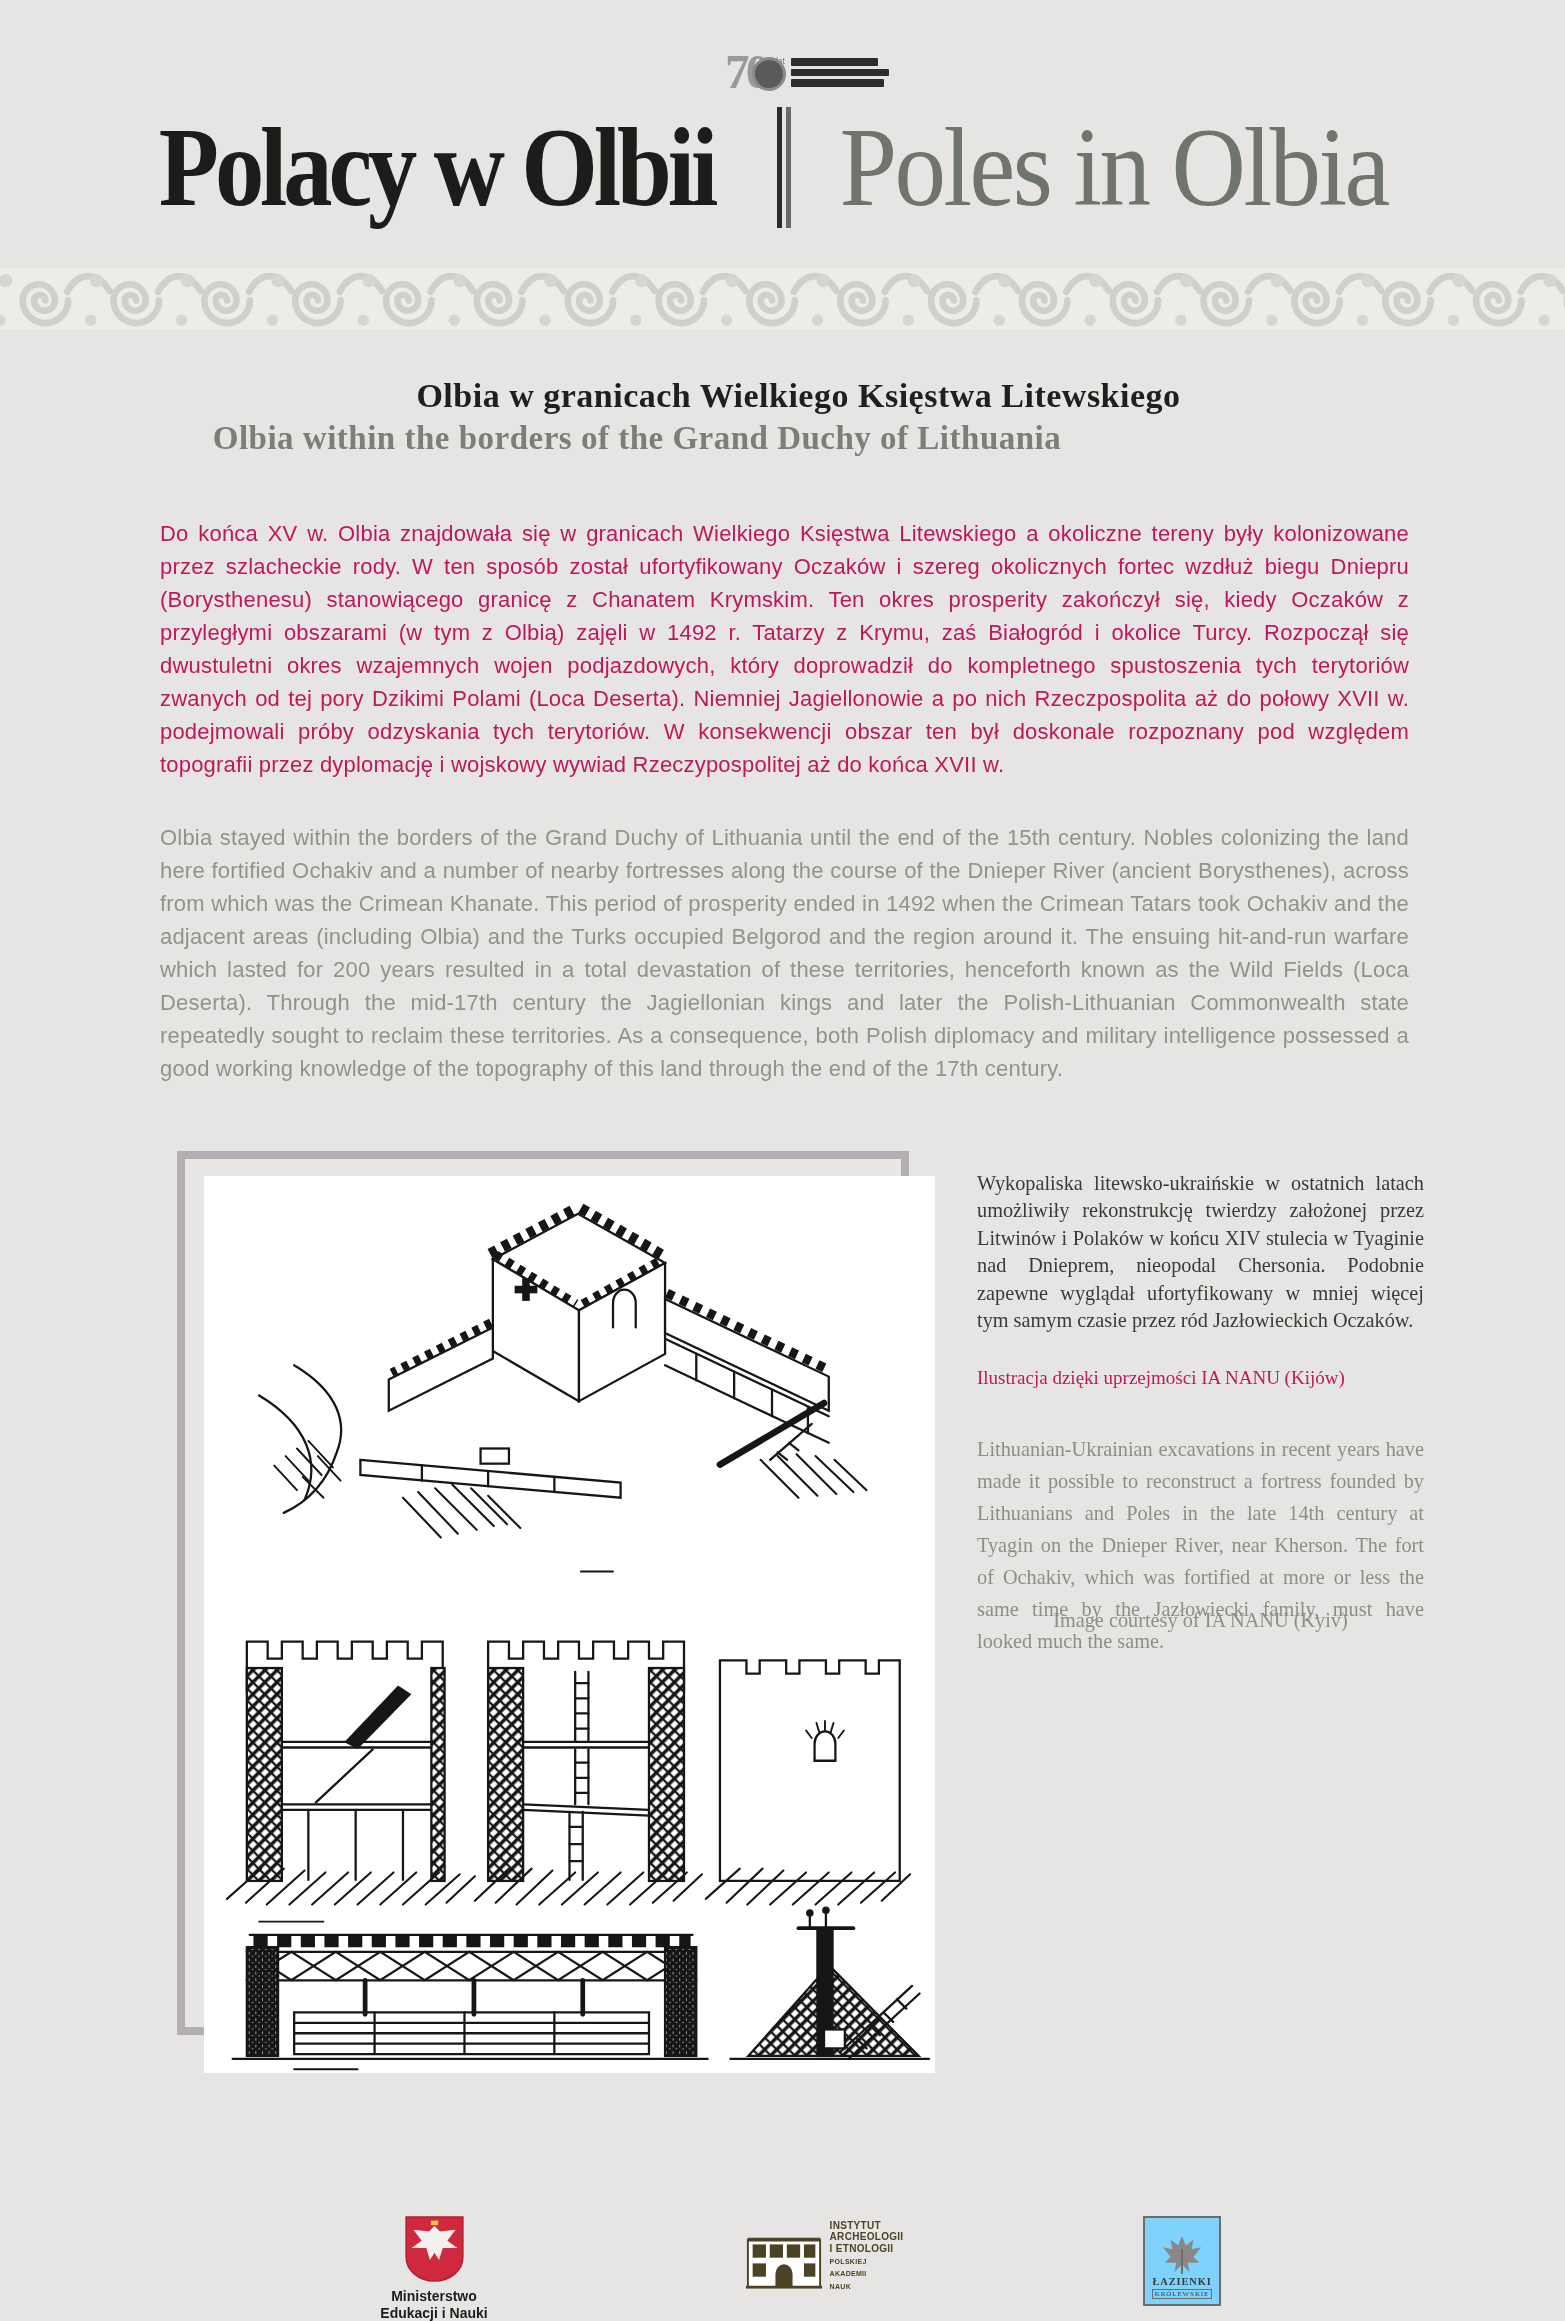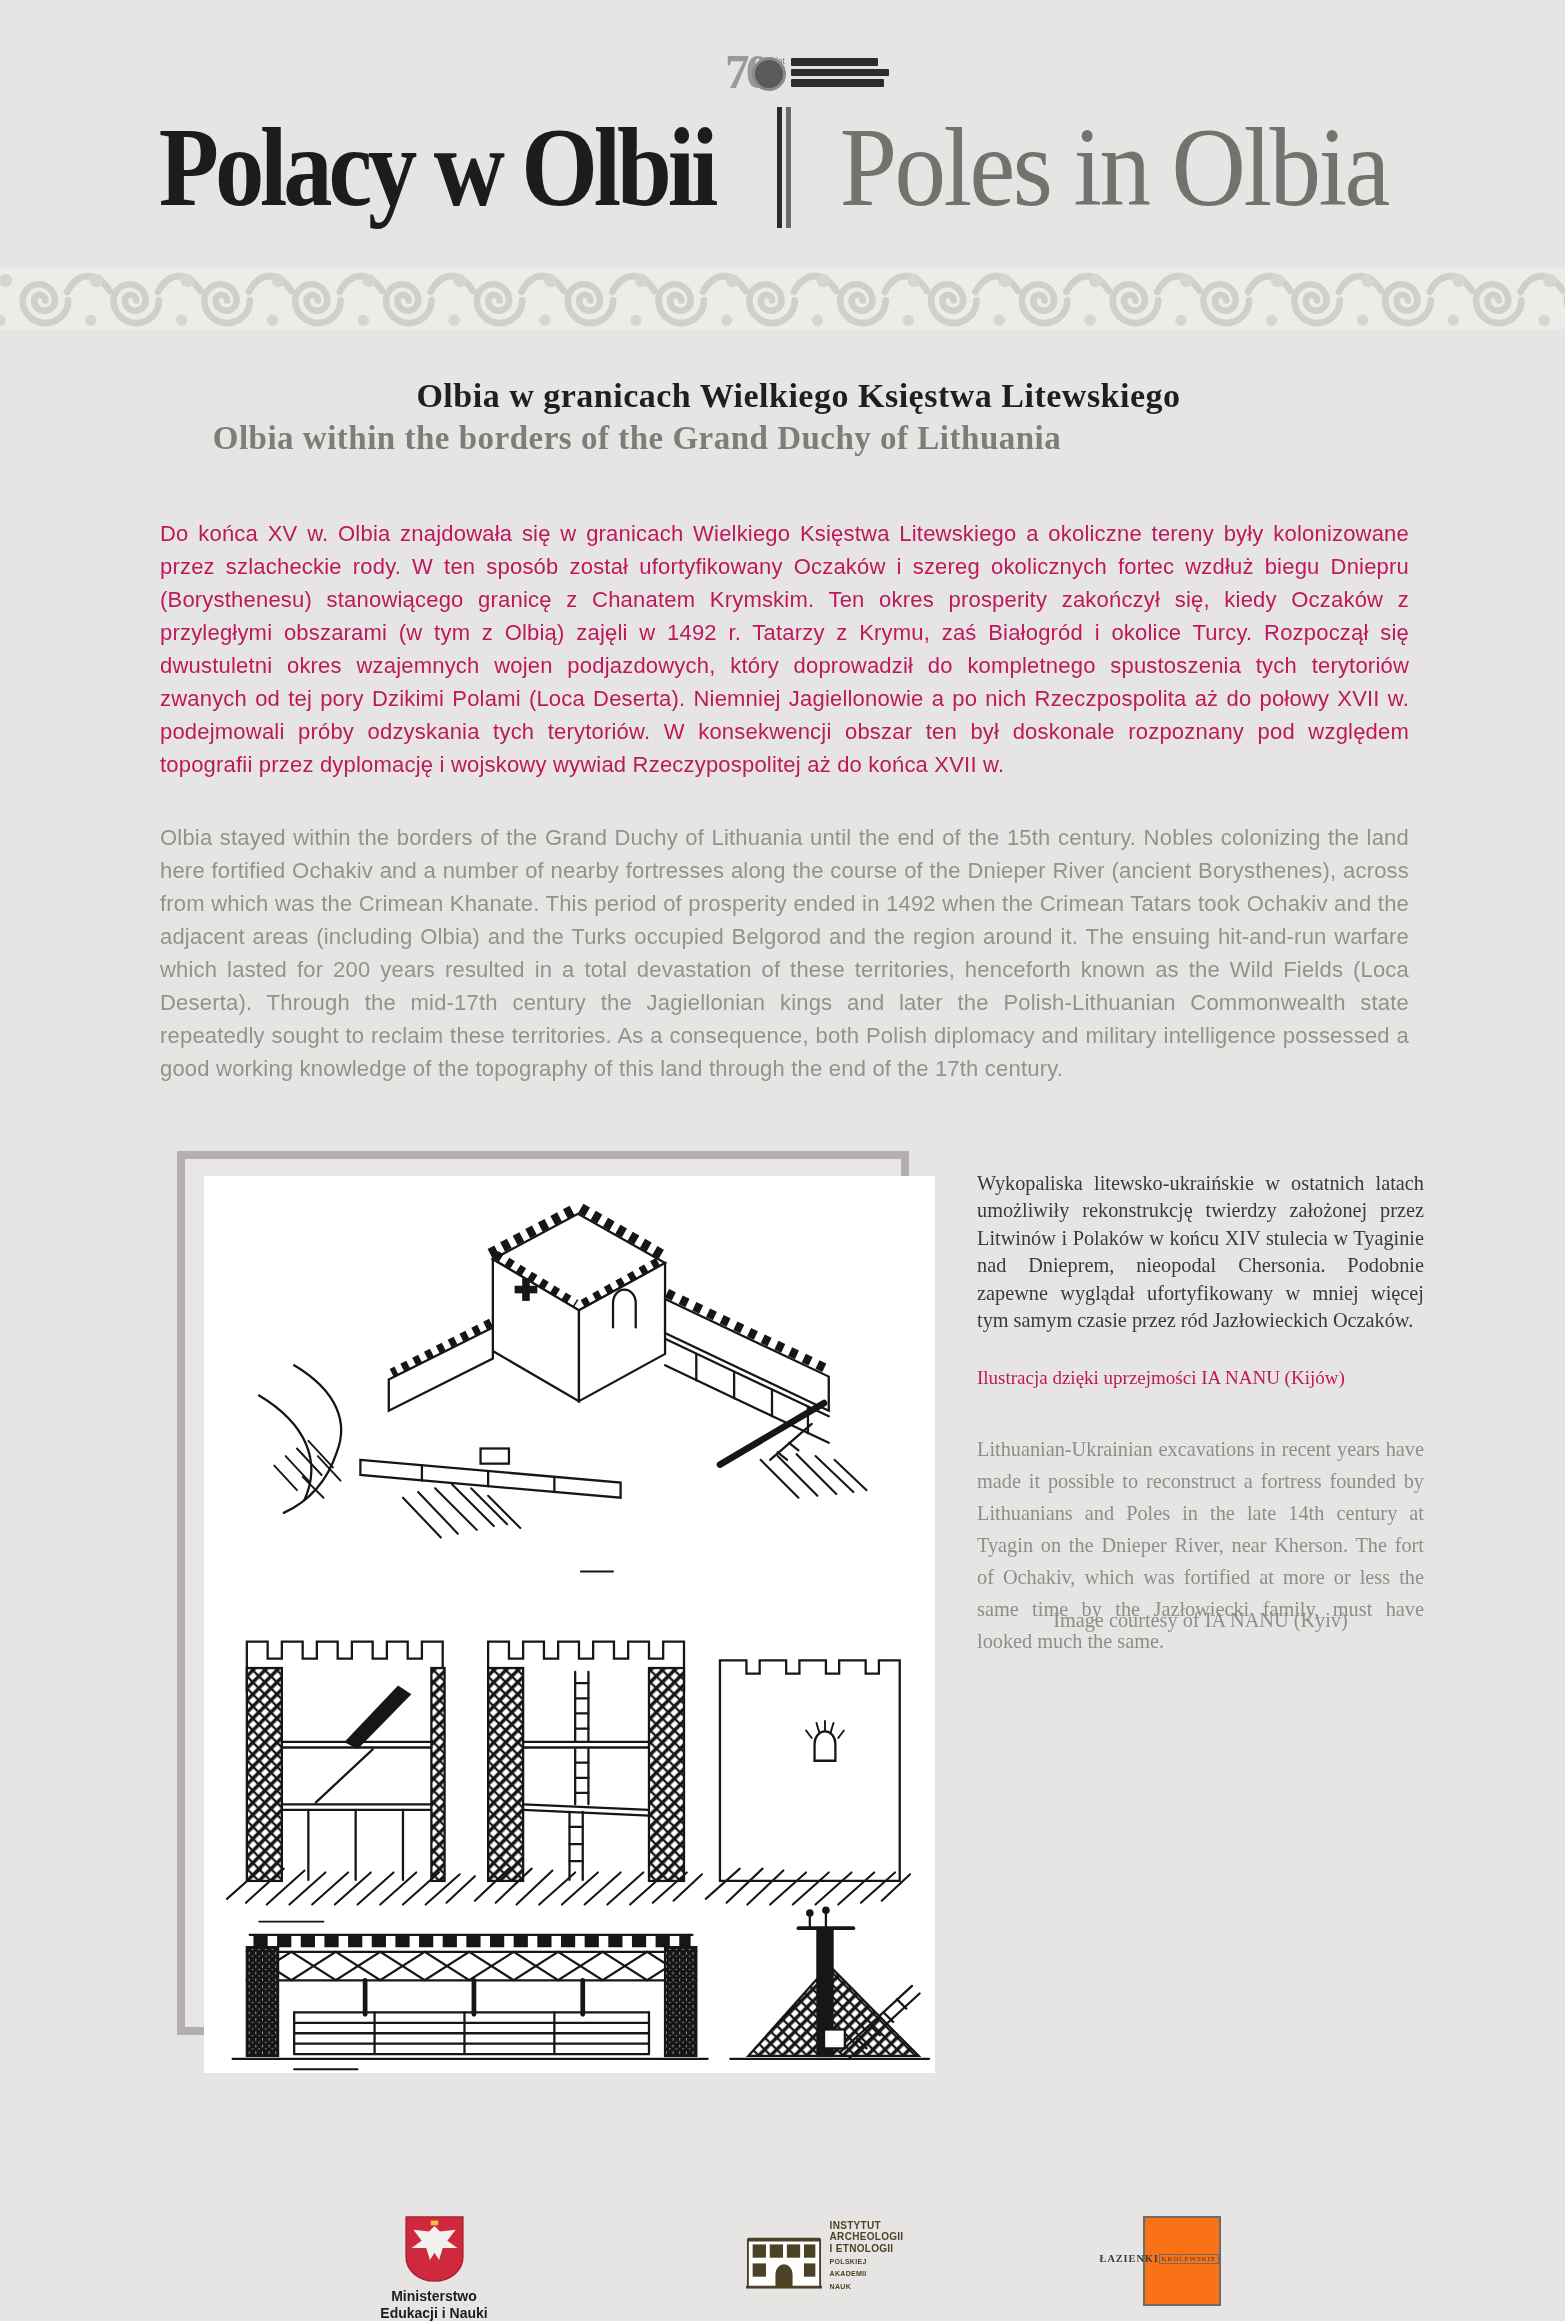--- a/index.html
+++ b/index.html
@@ -42,21 +42,21 @@
   .cap-en{top:1433px;font-size:20.3px;line-height:32px;color:#8d8d89;}
   .credit-en{top:1609px;font-size:20.3px;color:#8d8d89;text-align:center;}
 
   
   .min{top:2216px;left:377px;width:114px;display:flex;flex-direction:column;align-items:center;justify-content:center;}
   .min-label{margin-top:5.7px;text-align:center;font-weight:bold;font-size:14px;line-height:17px;color:#1d1d1b;}
   .iae{top:2218px;left:746px;display:flex;align-items:flex-end;gap:7.6px;}
   .iae-text{display:flex;flex-direction:column;color:#4c4226;margin-top:1.9px;}
   .iae-text .big{font-weight:bold;font-size:10px;line-height:11.4px;letter-spacing:0.3px;}
   .iae-text .small{font-weight:bold;font-size:7px;line-height:8.5px;margin-top:3.8px;letter-spacing:0.3px;}
-  .laz{top:2216px;left:1143px;width:74px;height:81px;border:2.8px solid #6e6c6a;background:#f97316;display:flex;flex-direction:row;align-items:center;justify-content:flex-end;padding-bottom:4.7px;}
+  .laz{top:2216px;left:1143px;width:74px;height:81px;border:2.8px solid #6e6c6a;background:#7dd3fc;display:flex;flex-direction:column;align-items:center;justify-content:flex-end;padding-bottom:4.7px;}
   .laz-l1{font-family:"Liberation Serif",serif;font-weight:bold;font-size:10.4px;color:#3b3b39;letter-spacing:0.9px;}
   .laz-l2{font-family:"Liberation Serif",serif;font-size:7px;color:#3b3b39;border:0.9px solid #6e6c6a;padding:0 1.9px;margin-top:1.9px;letter-spacing:0.9px;}
 </style>
 </head>
 <body>
 
 <div class="abs logo70">
   <span class="seventy">70</span>
   <span class="emblem"></span>
   <span class="lat">lat</span>

